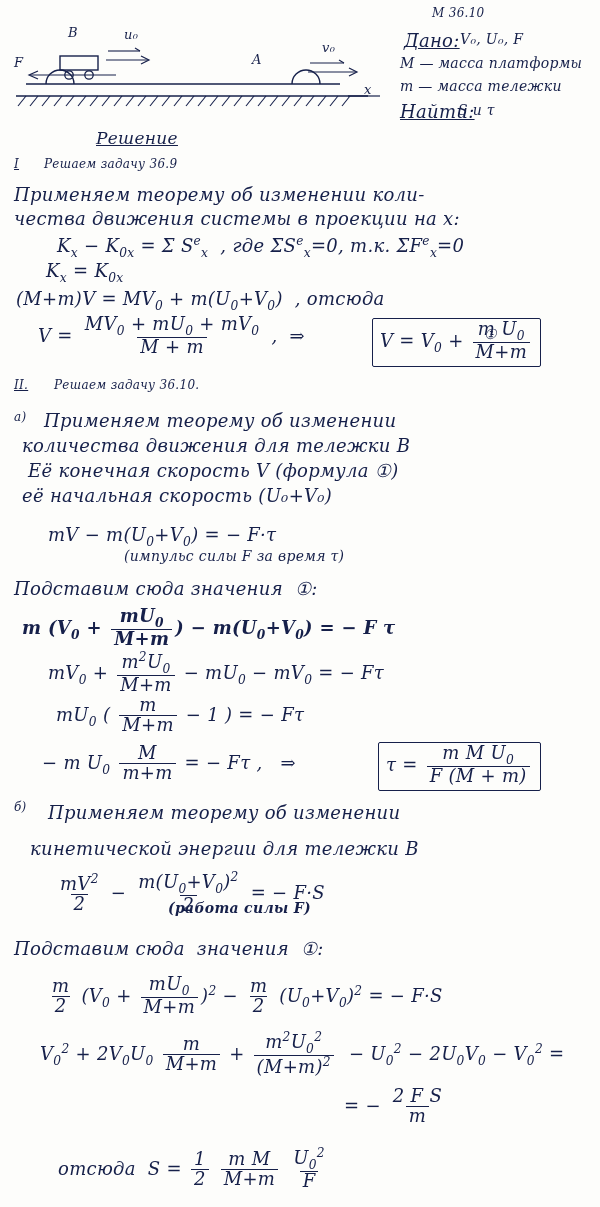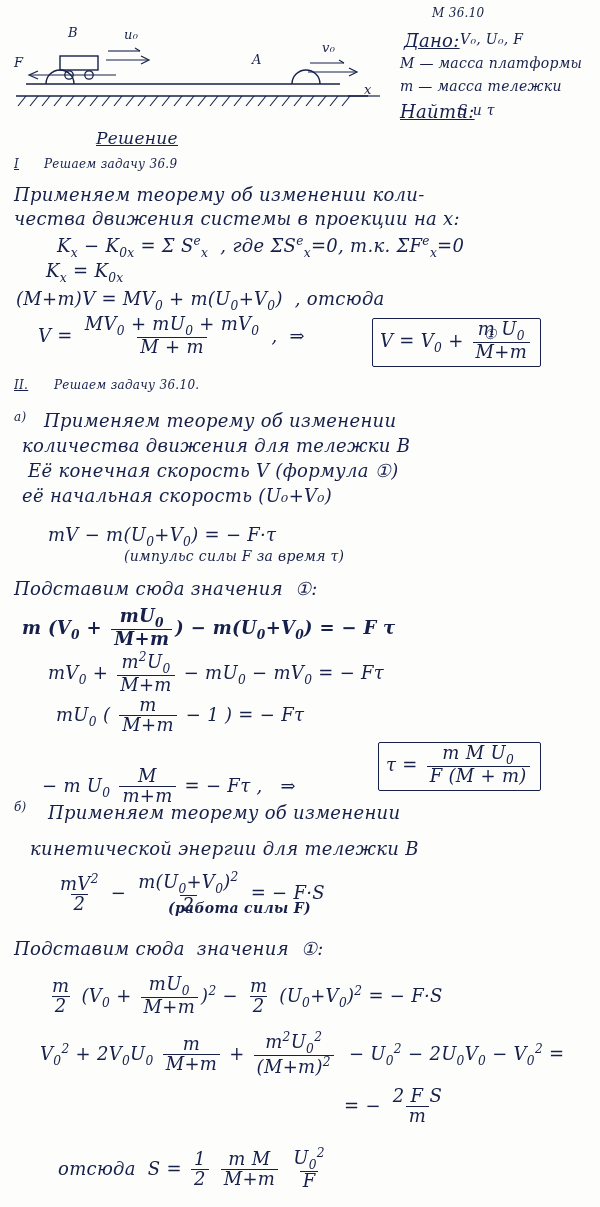--- a/index.html
+++ b/index.html
@@ -215,21 +215,21 @@
       </span> − mU<span class="sub">0</span> − mV<span class="sub">0</span> = − Fτ
   </div>
 
   <div class="hw s15" style="left:56px; top:697px;">
     mU<span class="sub">0</span> ( <span class="frac">
         <span class="num">m</span>
         <span class="den">M+m</span>
       </span> − 1 ) = − Fτ
   </div>
 
-  <div class="hw s15" style="left:42px; top:745px;margin-top:23px;">
+  <div class="hw s15" style="left:42px; top:745px;">
     − m U<span class="sub">0</span> <span class="frac">
         <span class="num">M</span>
         <span class="den">m+m</span>
       </span> = − Fτ ,&nbsp;&nbsp; ⇒
   </div>
 
   <div class="hw s15 boxed" style="left:378px; top:742px;">
     τ = <span class="frac">
         <span class="num">m M U<span class="sub">0</span></span>
         <span class="den">F (M + m)</span>

